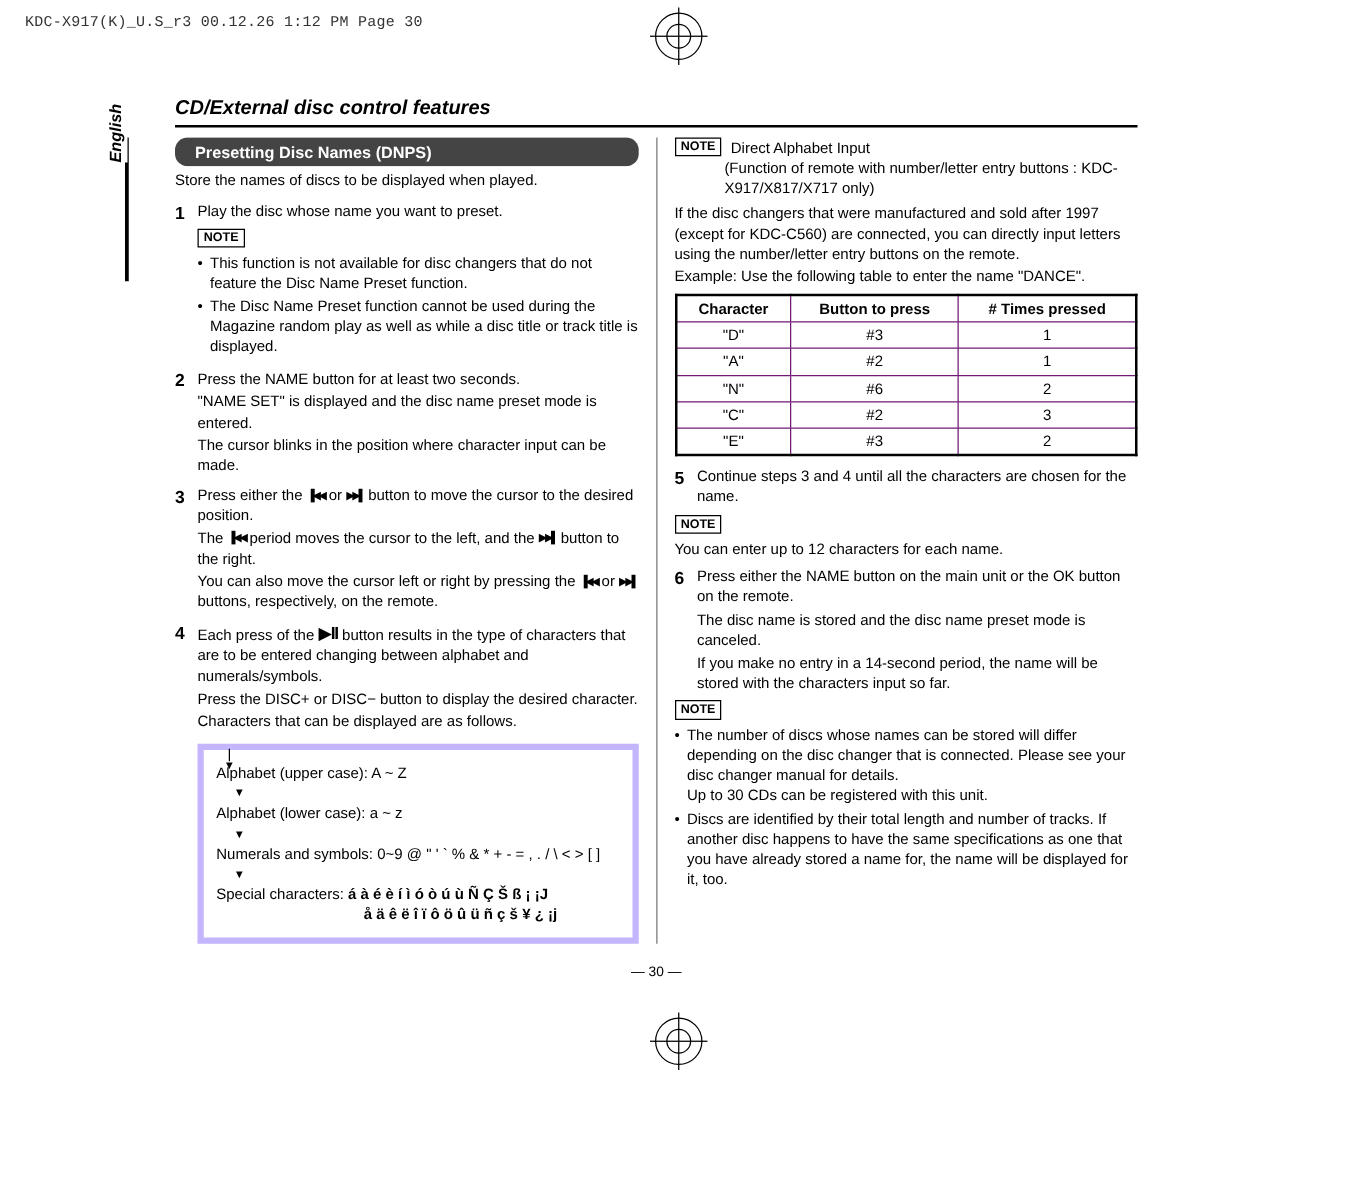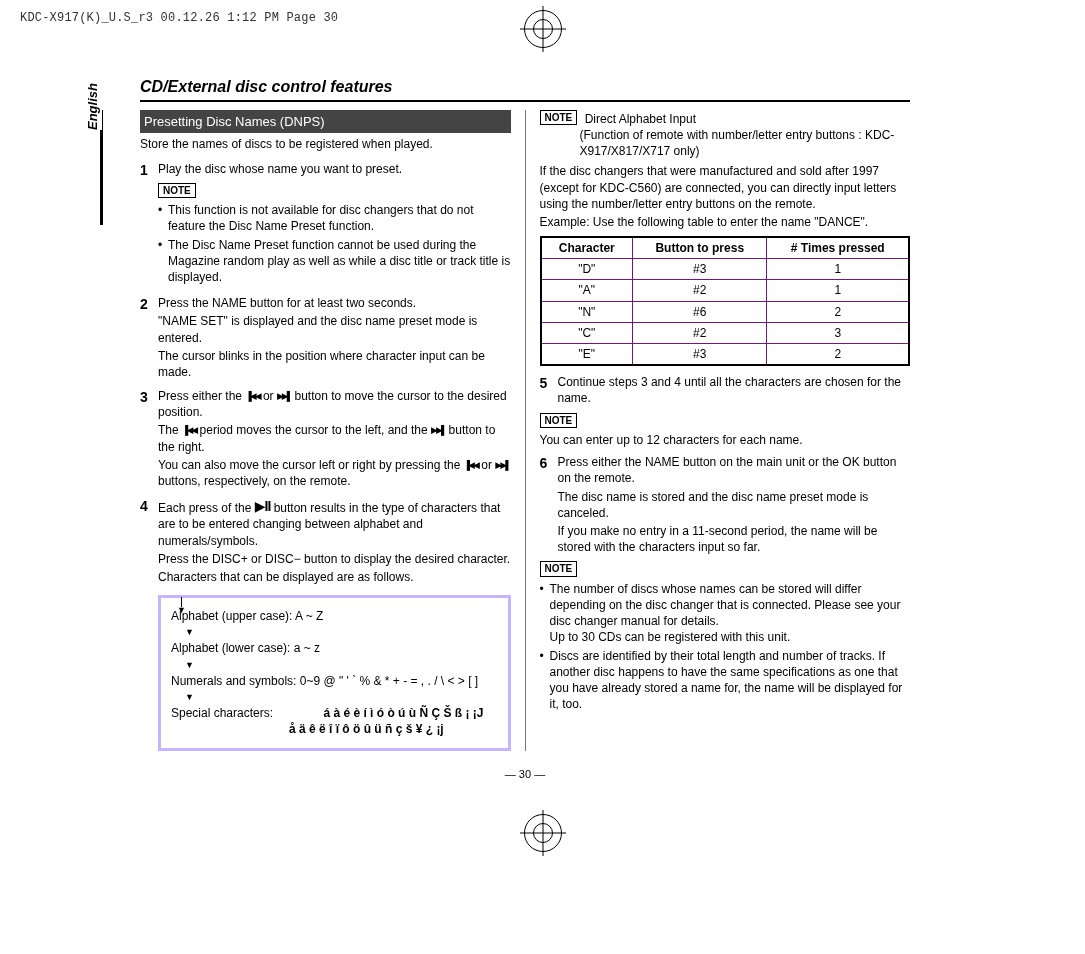--- a/index.html
+++ b/index.html
@@ -90,24 +90,25 @@
     flex: 1;
     min-width: 0;
   }
   .col-left { padding-right: 14px; border-right: 1px solid #777; }
   .col-right { padding-left: 14px; }
 
   .subhead {
     background: linear-gradient(#444,#444);
     background-color: #444;
     color: #fff;
-    font-weight: normal;
-    padding: 3px 4px;
+    font-weight: bold;
+    padding: 3px 16px;
     font-size: 13px;
     margin-bottom: 2px;
+    border-radius: 10px;
   }
   .intro {
     margin: 3px 0 8px 0;
   }
 
   .step { display: flex; margin-top: 6px; }
   .step .num { font-weight: bold; width: 18px; font-size: 14px; flex-shrink: 0;}
   .step .body { flex: 1; }
   .step .body p { margin: 0 0 2px 0; }
 
@@ -126,21 +127,21 @@
 
   .skip-back, .skip-fwd {
     display: inline-block;
     font-size: 9px;
     letter-spacing: -2px;
     vertical-align: 1px;
   }
   .play-pause { font-size: 14px; letter-spacing: -1px; vertical-align: 1px;}
 
   .char-box {
-    border: 3px solid #c4b5fd;
+    border: 5px solid #c4b5fd;
     padding: 8px 10px;
     margin-top: 8px;
     margin-left: 18px;
     font-size: 12px;
     position: relative;
   }
   .char-box .arrow-top {
     position: absolute;
     top: -1px;
     left: 20px;
@@ -209,21 +210,21 @@
   <div class="lang-strip"></div>
   <div class="vertical-lang">English</div>
 
   <div class="section-title">CD/External disc control features</div>
 
   <div class="content">
     <div class="columns">
 
       <div class="col col-left">
         <div class="subhead">Presetting Disc Names (DNPS)</div>
-        <div class="intro">Store the names of discs to be registered when played.</div>
+        <div class="intro">Store the names of discs to be displayed when played.</div>
 
         <div class="step">
           <div class="num">1</div>
           <div class="body">
             <p>Play the disc whose name you want to preset.</p>
             <span class="note-label">NOTE</span>
             <ul class="bullets">
               <li>This function is not available for disc changers that do not feature the Disc Name Preset function.</li>
               <li>The Disc Name Preset function cannot be used during the Magazine random play as well as while a disc title or track title is displayed.</li>
             </ul>
@@ -268,21 +269,21 @@
         <div class="char-box">
           <div class="arrow-top"></div>
           <div class="char-row">Alphabet (upper case): A ~ Z</div>
           <div class="cycle-arrow">▼</div>
           <div class="char-row">Alphabet (lower case): a ~ z</div>
           <div class="cycle-arrow">▼</div>
           <div class="char-row">Numerals and symbols: 0~9 @ " ' ` % &amp; * + - = , . / \ &lt; &gt; [ ]</div>
           <div class="cycle-arrow">▼</div>
           <div class="char-row">
             <span>Special characters:</span>
-            <span style="font-weight:bold;margin-left:47px;">á à é è í ì ó ò ú ù Ñ Ç Š ß ¡ ¡J</span><br>
+            <span style="font-weight:bold;">á à é è í ì ó ò ú ù Ñ Ç Š ß ¡ ¡J</span><br>
             <span style="margin-left:118px;font-weight:bold;display:inline-block;">å ä ê ë î ï ô ö û ü ñ ç š ¥ ¿ ¡j</span>
           </div>
         </div>
 
       </div>
 
       <div class="col col-right">
         <div style="margin-bottom:4px;">
           <span class="note-inline">NOTE</span>
           <span>Direct Alphabet Input</span>
@@ -333,21 +334,21 @@
           </div>
         </div>
         <span class="note-label">NOTE</span>
         <p style="margin:2px 0 6px 0;">You can enter up to 12 characters for each name.</p>
 
         <div class="step">
           <div class="num">6</div>
           <div class="body">
             <p>Press either the NAME button on the main unit or the OK button on the remote.</p>
             <p>The disc name is stored and the disc name preset mode is canceled.</p>
-            <p>If you make no entry in a 11-second period, the name will be stored with the characters input so far.</p>
+            <p>If you make no entry in a 14-second period, the name will be stored with the characters input so far.</p>
           </div>
         </div>
         <span class="note-label">NOTE</span>
         <ul class="bullets">
           <li>
             <span>The number of discs whose names can be stored will differ depending on the disc changer that is connected. Please see your disc changer manual for details.</span><br>
             <span>Up to 30 CDs can be registered with this unit.</span>
           </li>
           <li>Discs are identified by their total length and number of tracks. If another disc happens to have the same specifications as one that you have already stored a name for, the name will be displayed for it, too.</li>
         </ul>

